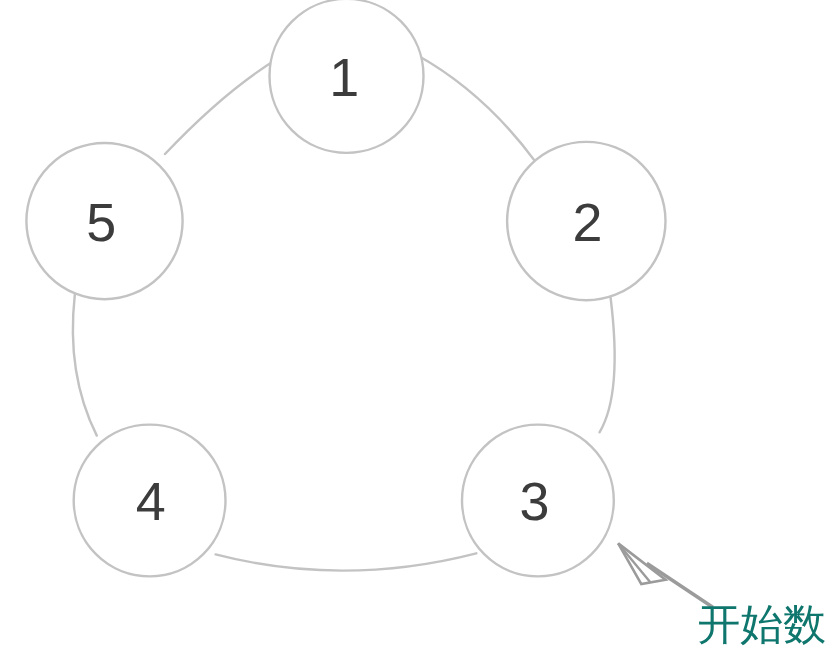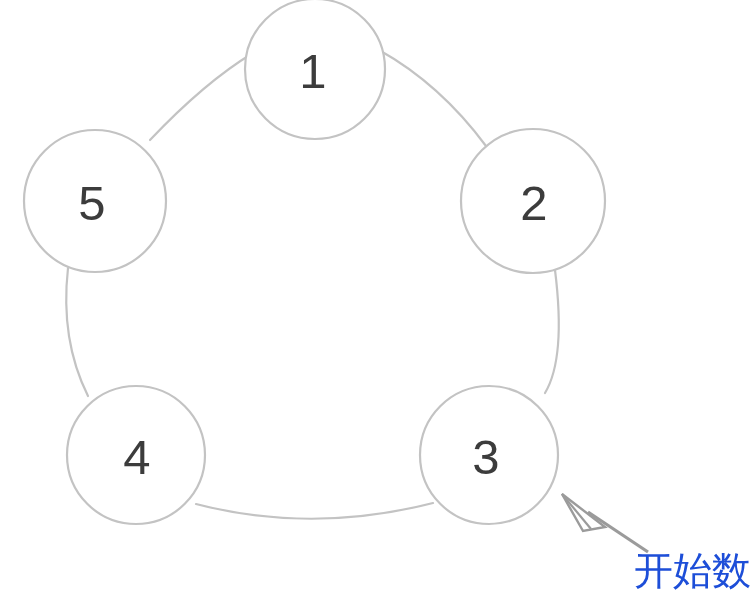--- a/index.html
+++ b/index.html
@@ -62,24 +62,24 @@
   }
   .pointer-head-bar {
     fill: none;
     stroke: #9b9b9b;
     stroke-width: 2.2;
   }
   .annotation-text {
     position: absolute;
     left: 634px;
     top: 549px;
-    font-family: Liberation Sans, sans-serif;
+    font-family: Liberation Mono, monospace;
     font-size: 39px;
     line-height: 44px;
-    color: #1d4ed8;
+    color: #0f766e;
     white-space: nowrap;
     letter-spacing: 0px;
   }
 </style>
 </head>
 <body>
 
 <div id="diagram-root">
 
   <svg id="ring-svg" viewBox="0 0 751 603" xmlns="http://www.w3.org/2000/svg">

